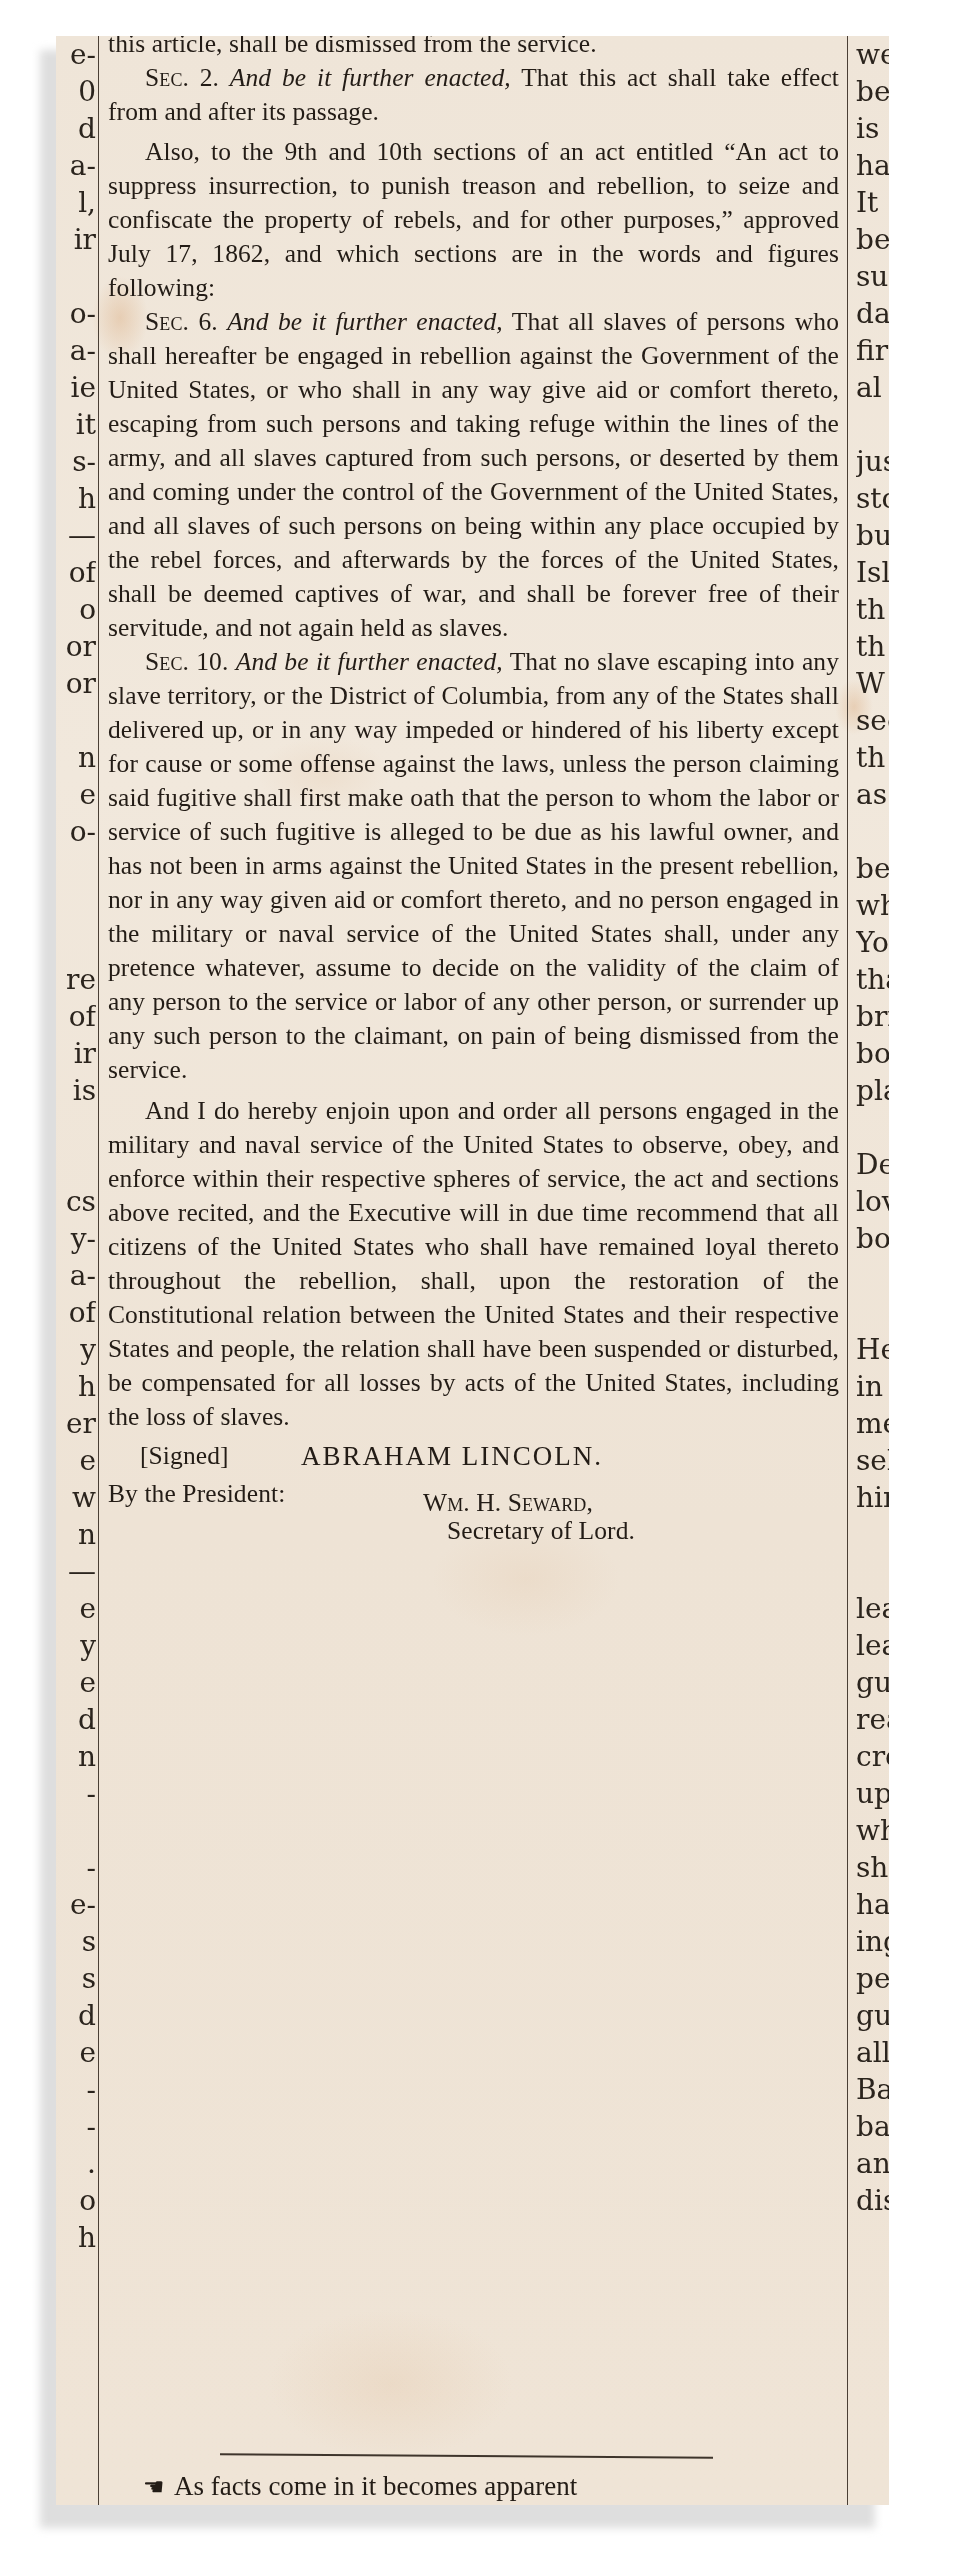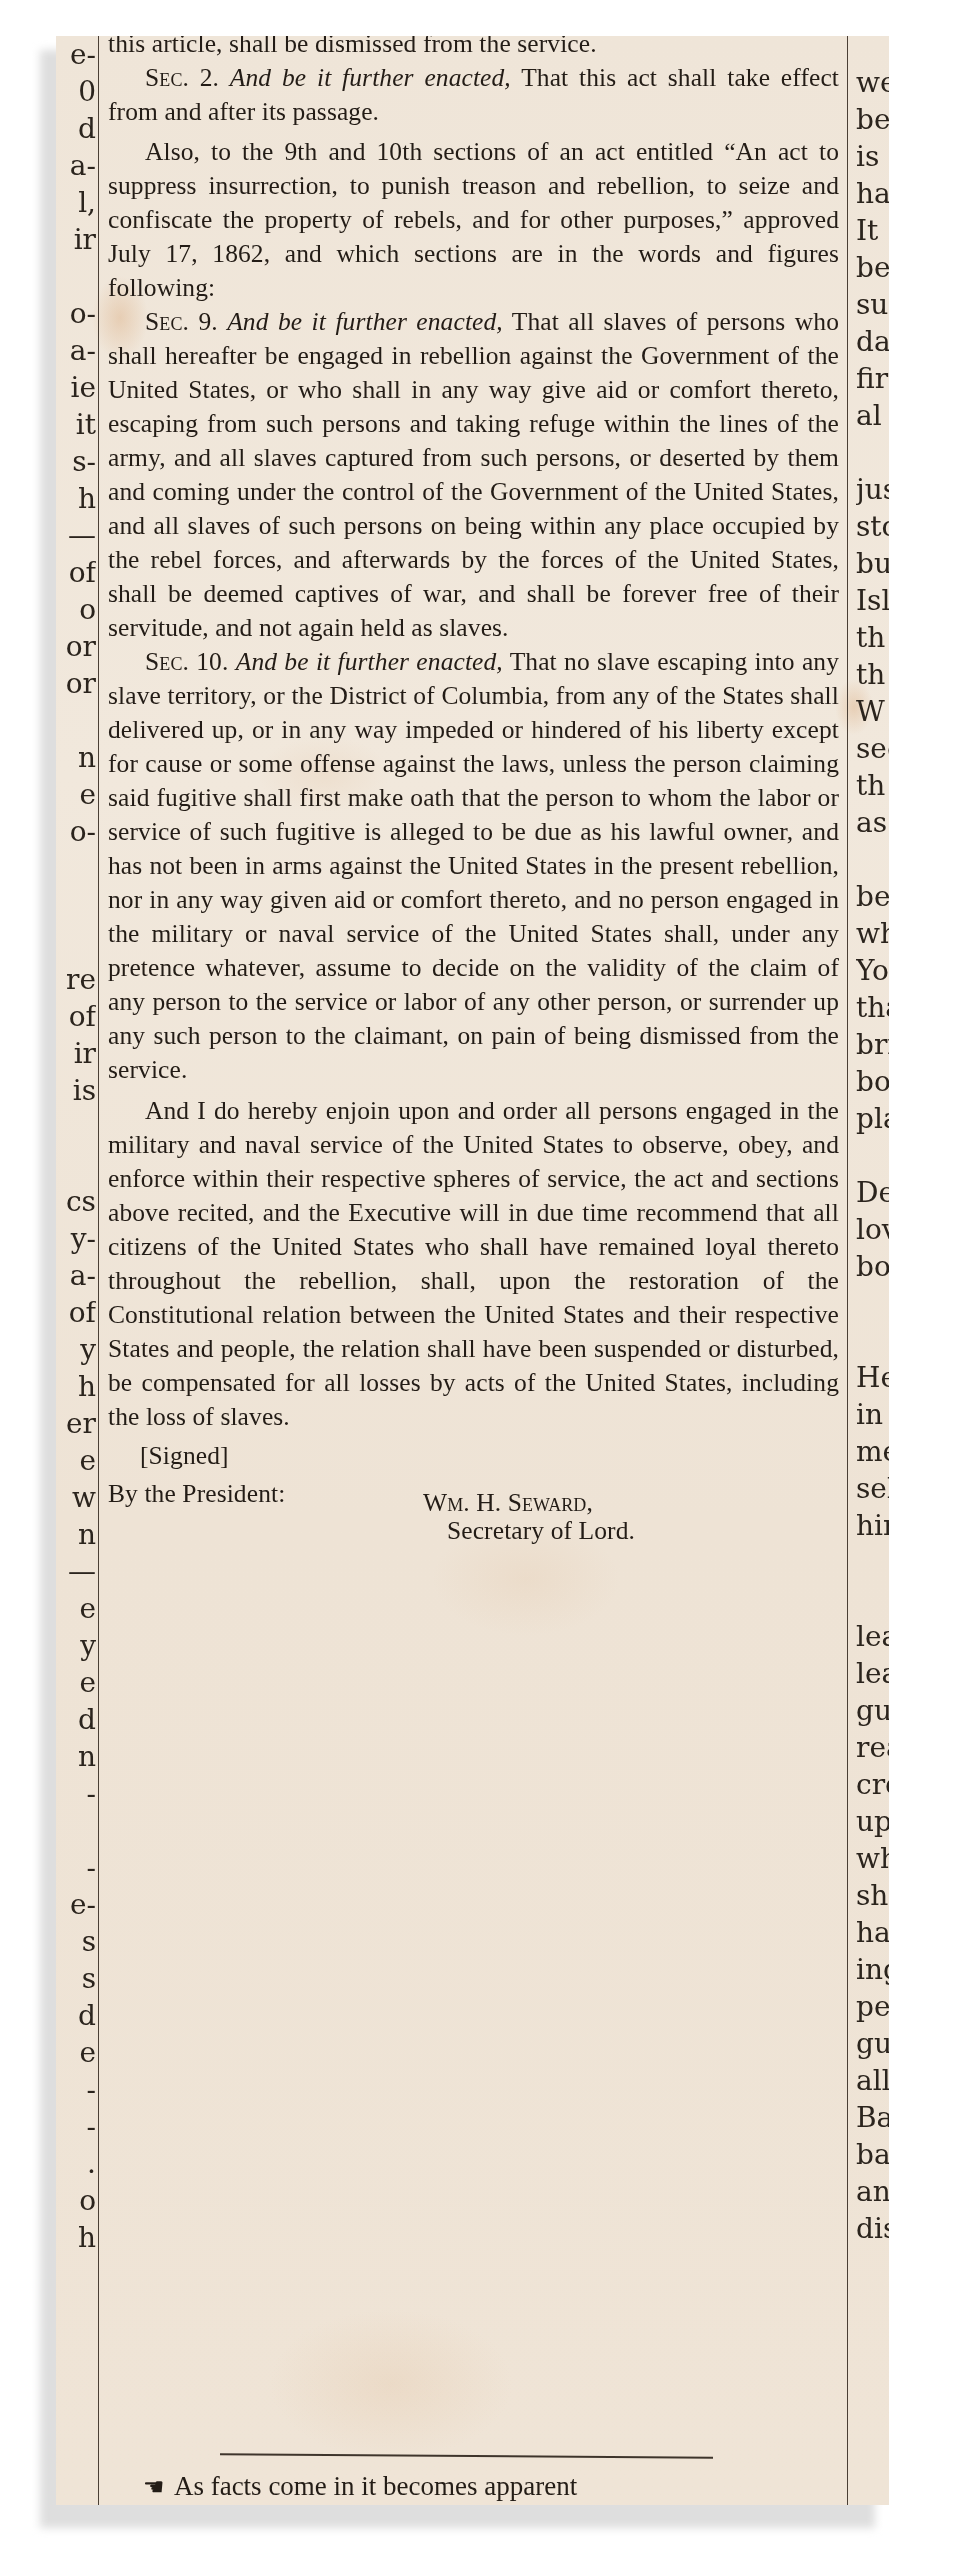--- a/index.html
+++ b/index.html
@@ -26,21 +26,21 @@
   .rule.left { left: 42px; }
   .rule.right { left: 791px; }
 
   .edge-col {
     position: absolute; top: 0; bottom: 0;
     font-family: "DejaVu Serif", serif; font-size: 28px; color: #2b241d;
     line-height: 37px;
   }
   .edge-col.left { left: 0; width: 40px; text-align: right; overflow: hidden; }
   .edge-col.left span { display: block; height: 37px; white-space: nowrap; }
-  .edge-col.right { left: 800px; width: 33px; overflow: hidden; margin-top: 28px; }
+  .edge-col.right { left: 800px; width: 33px; overflow: hidden; }
   .edge-col.right span { display: block; height: 37px; white-space: nowrap; }
 
   .main {
     position: absolute; left: 52px; top: -9.4px; width: 731px;
     font-family: "Liberation Serif", serif; font-size: 25.5px; color: #231c16;
     line-height: 34px; text-align: justify;
     letter-spacing: 0.1px;
   }
   .main p { margin: 0; }
   .main .indent { text-indent: 37px; }
@@ -140,37 +140,38 @@
 
     <p class="indent">
       <span class="sc">Sec. 2.</span>
       <span class="it">And be it further enacted,</span>
       <span>That this act shall take effect from and after its passage.</span>
     </p>
 
     <p class="indent gap">Also, to the 9th and 10th sections of an act entitled “An act to suppress insurrection, to punish treason and rebellion, to seize and confiscate the property of rebels, and for other purposes,” approved July 17, 1862, and which sections are in the words and figures following:</p>
 
     <p class="indent">
-      <span class="sc">Sec. 9.</span>
+      <span class="sc">Sec. 6.</span>
       <span class="it">And be it further enacted,</span>
       <span>That all slaves of persons who shall hereafter be engaged in rebellion against the Government of the United States, or who shall in any way give aid or comfort thereto, escaping from such persons and taking refuge within the lines of the army, and all slaves captured from such persons, or deserted by them and coming under the control of the Government of the United States, and all slaves of such persons on being within any place occupied by the rebel forces, and afterwards by the forces of the United States, shall be deemed captives of war, and shall be forever free of their servitude, and not again held as slaves.</span>
     </p>
 
     <p class="indent">
       <span class="sc">Sec. 10.</span>
       <span class="it">And be it further enacted,</span>
       <span>That no slave escaping into any slave territory, or the District of Columbia, from any of the States shall delivered up, or in any way impeded or hindered of his liberty except for cause or some offense against the laws, unless the person claiming said fugitive shall first make oath that the person to whom the labor or service of such fugitive is alleged to be due as his lawful owner, and has not been in arms against the United States in the present rebellion, nor in any way given aid or comfort thereto, and no person engaged in the military or naval service of the United States shall, under any pretence whatever, assume to decide on the validity of the claim of any person to the service or labor of any other person, or surrender up any such person to the claimant, on pain of being dismissed from the service.</span>
     </p>
 
     <p class="indent gap">And I do hereby enjoin upon and order all persons engaged in the military and naval service of the United States to observe, obey, and enforce within their respective spheres of service, the act and sections above recited, and the Executive will in due time recommend that all citizens of the United States who shall have remained loyal thereto throughout the rebellion, shall, upon the restoration of the Constitutional relation between the United States and their respective States and people, the relation shall have been suspended or disturbed, be compensated for all losses by acts of the United States, including the loss of slaves.</p>
 
 
 
     <div class="sig-block">
       <span class="sig-signed">[Signed]</span>
+      <span class="sig-name">ABRAHAM LINCOLN.</span>
       <span class="sig-by">By the President:</span>
       <span class="sig-seward sc">Wm. H. Seward,</span>
       <span class="sig-title">Secretary of Lord.</span>
     </div>
   </div>
 
   <div class="divider"></div>
   <div class="next-para">
     <span class="fist">☛</span><span>As facts come in it becomes apparent</span>
   </div>

